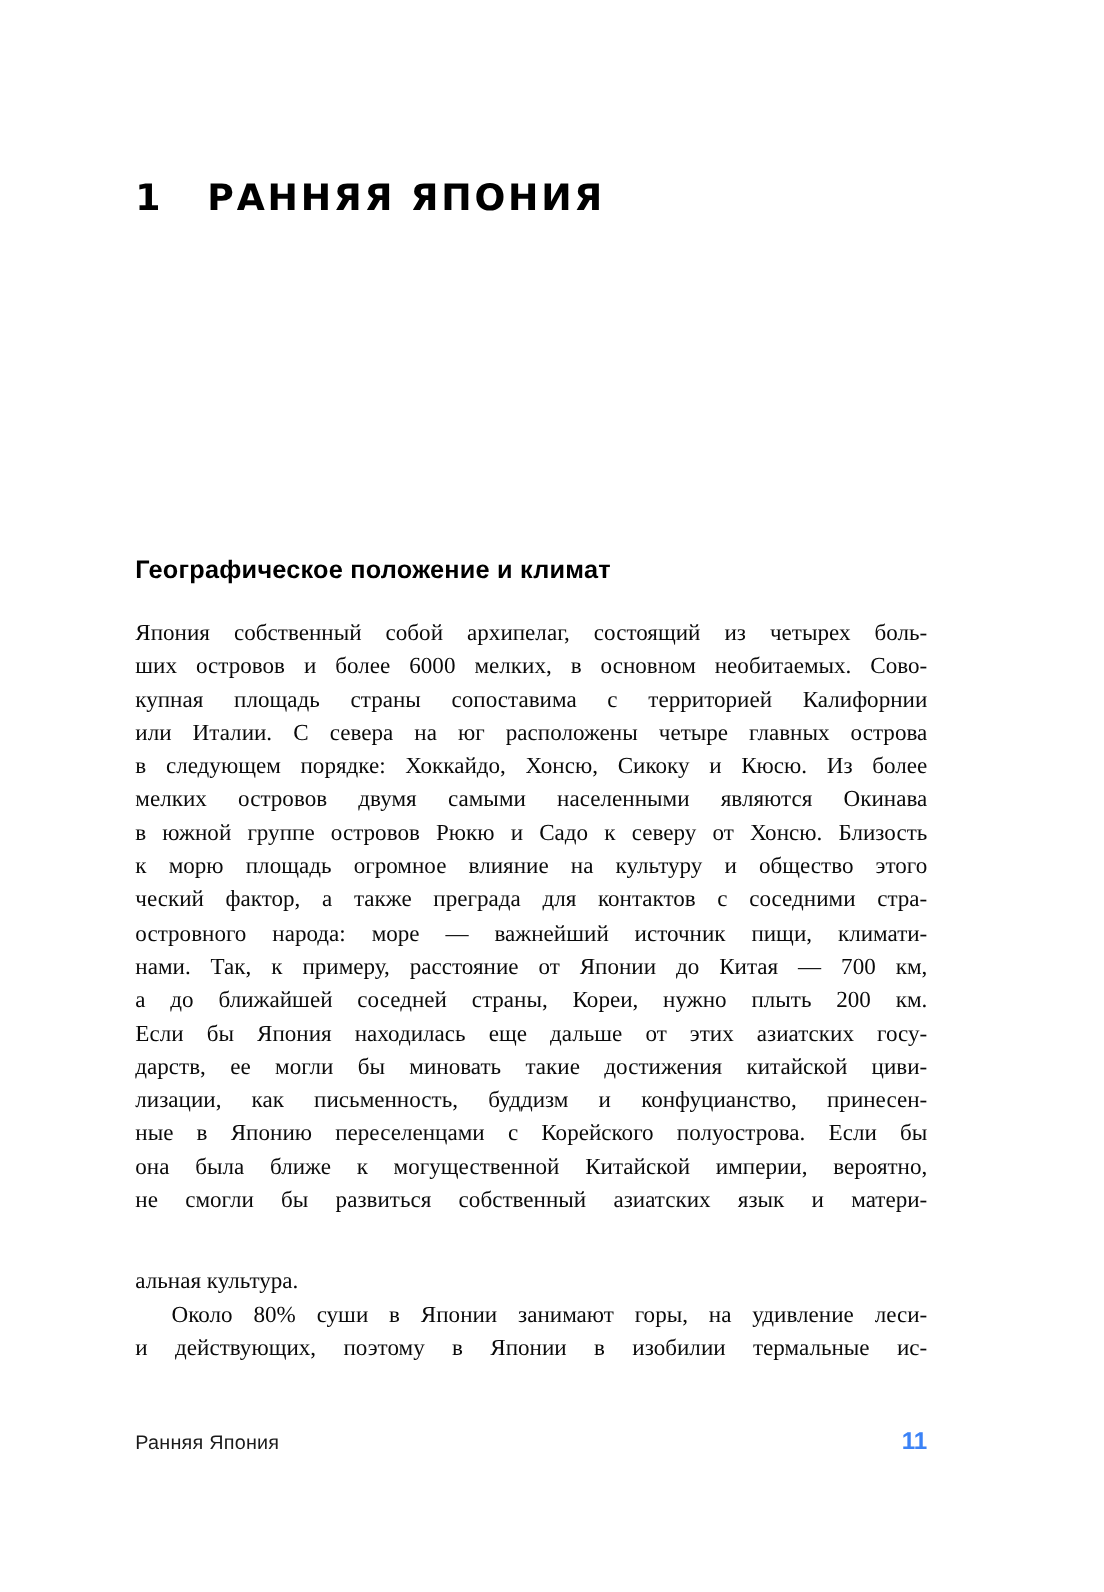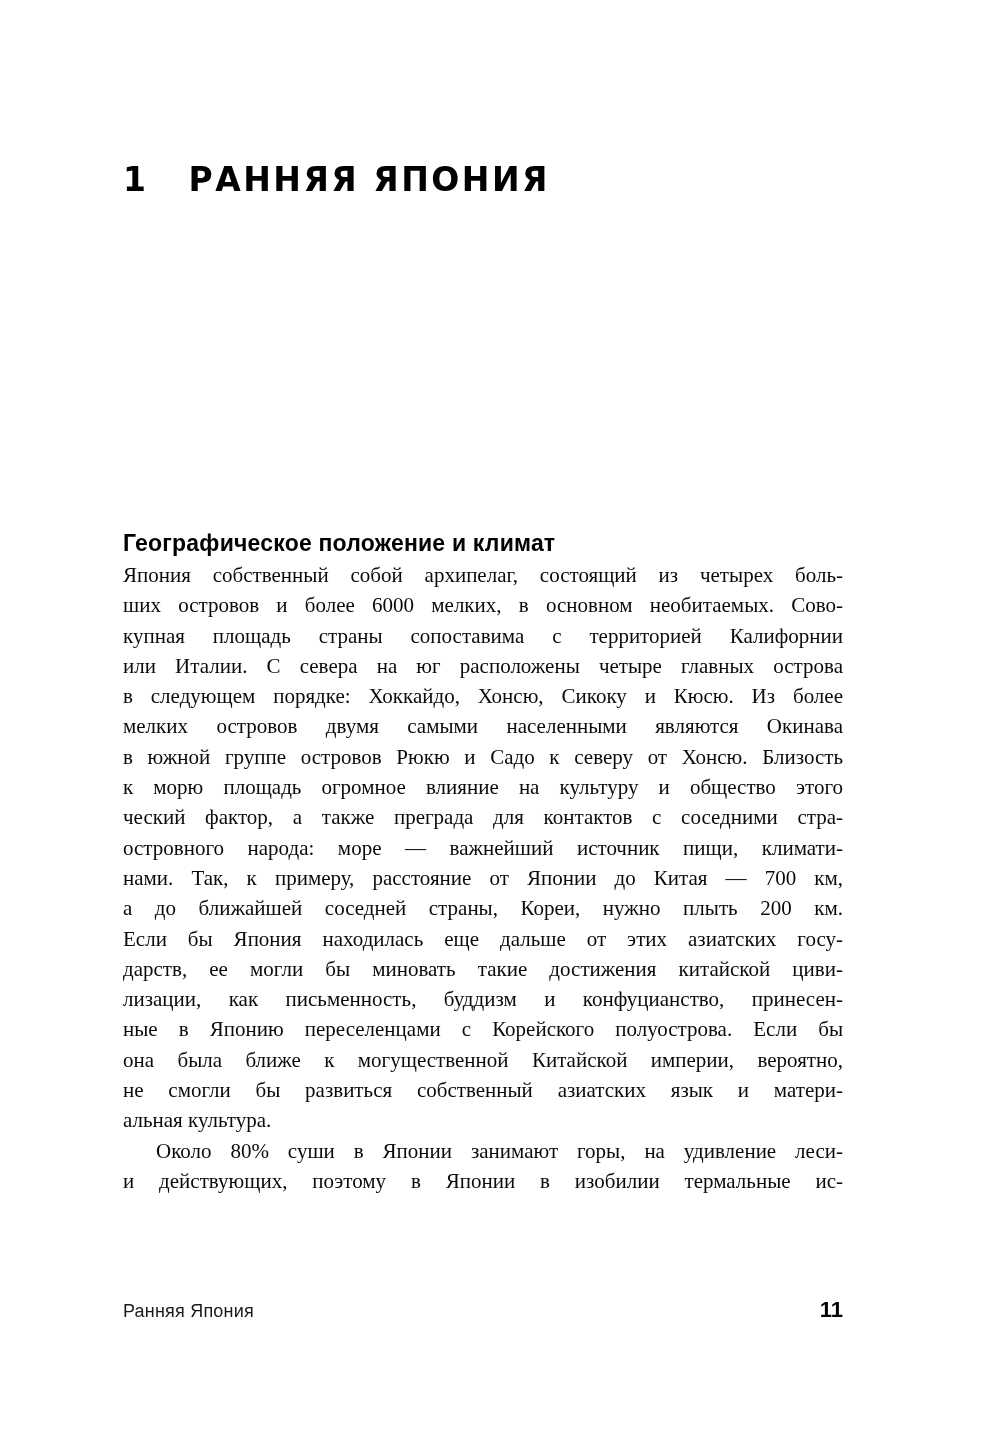--- a/index.html
+++ b/index.html
@@ -31,50 +31,49 @@
   .section-heading {
     position: absolute;
     left: 123px;
     top: 504px;
     font-family: "Liberation Sans", sans-serif;
     font-weight: bold;
     font-size: 23px;
     letter-spacing: 0.2px;
     color: #000000;
     white-space: nowrap;
-    margin-top: 26px;
   }
   .body-text {
     position: absolute;
     left: 123px;
     top: 560px;
     width: 720px;
     font-size: 21px;
     color: #0a0a0a;
   }
   .paragraph { margin: 0; }
   .line {
     line-height: 30.3px;
     text-align: justify;
     text-align-last: justify;
   }
-  .line.last { text-align-last: left; }
+  .line.last { text-align-last: left; margin-top: 44px; }
   .line.indent { text-indent: 33px; }
   .page-footer {
     position: absolute;
     left: 123px;
     top: 1297px;
     width: 720px;
     display: flex;
     justify-content: space-between;
     align-items: baseline;
     font-family: "Liberation Sans", sans-serif;
   }
   .running-title { font-size: 18px; color: #1a1a1a; letter-spacing: 0.2px; }
-  .page-number { font-size: 22px; font-weight: bold; color: #000000; text-align: right; }
+  .page-number { font-size: 22px; font-weight: bold; color: #3b82f6; text-align: right; }
 </style>
 </head>
 <body>
 
 <div class="page">
 
   <header class="chapter-heading">
     <span class="chapter-number">1</span>
     <span class="chapter-title">РАННЯЯ ЯПОНИЯ</span>
   </header>

